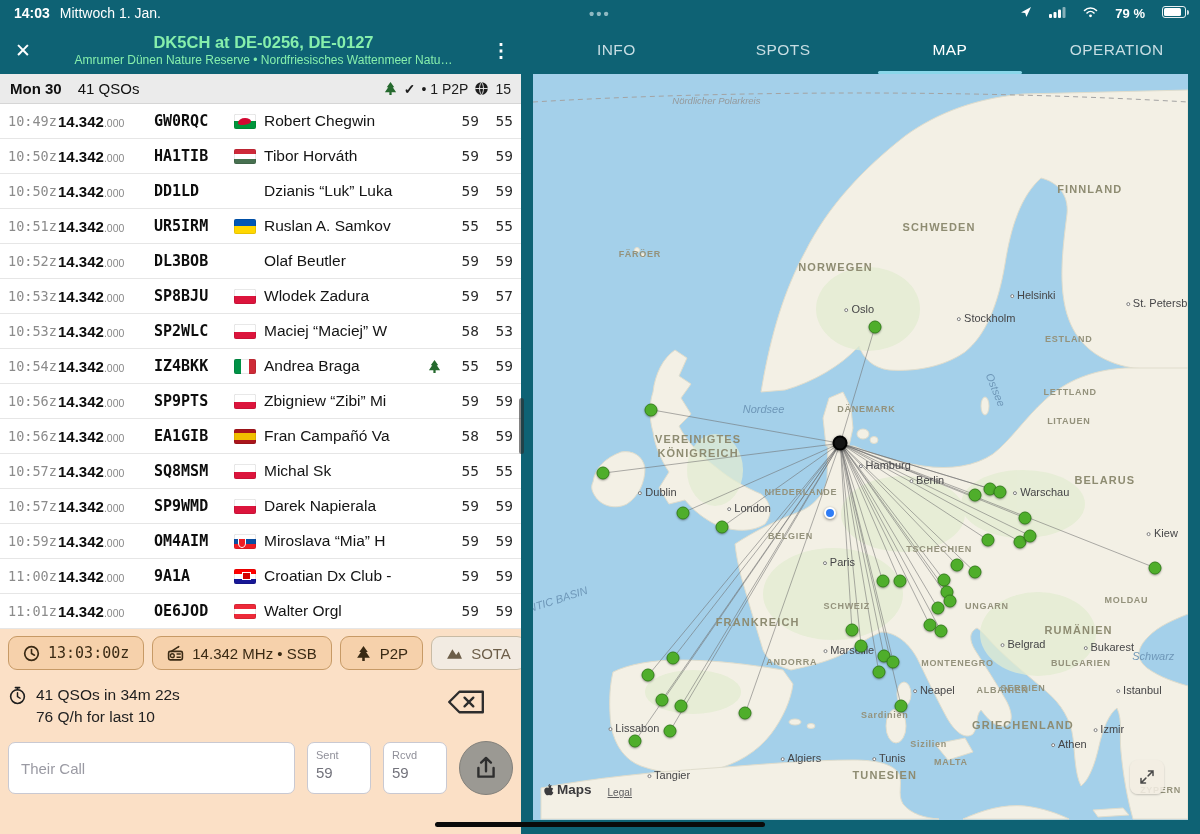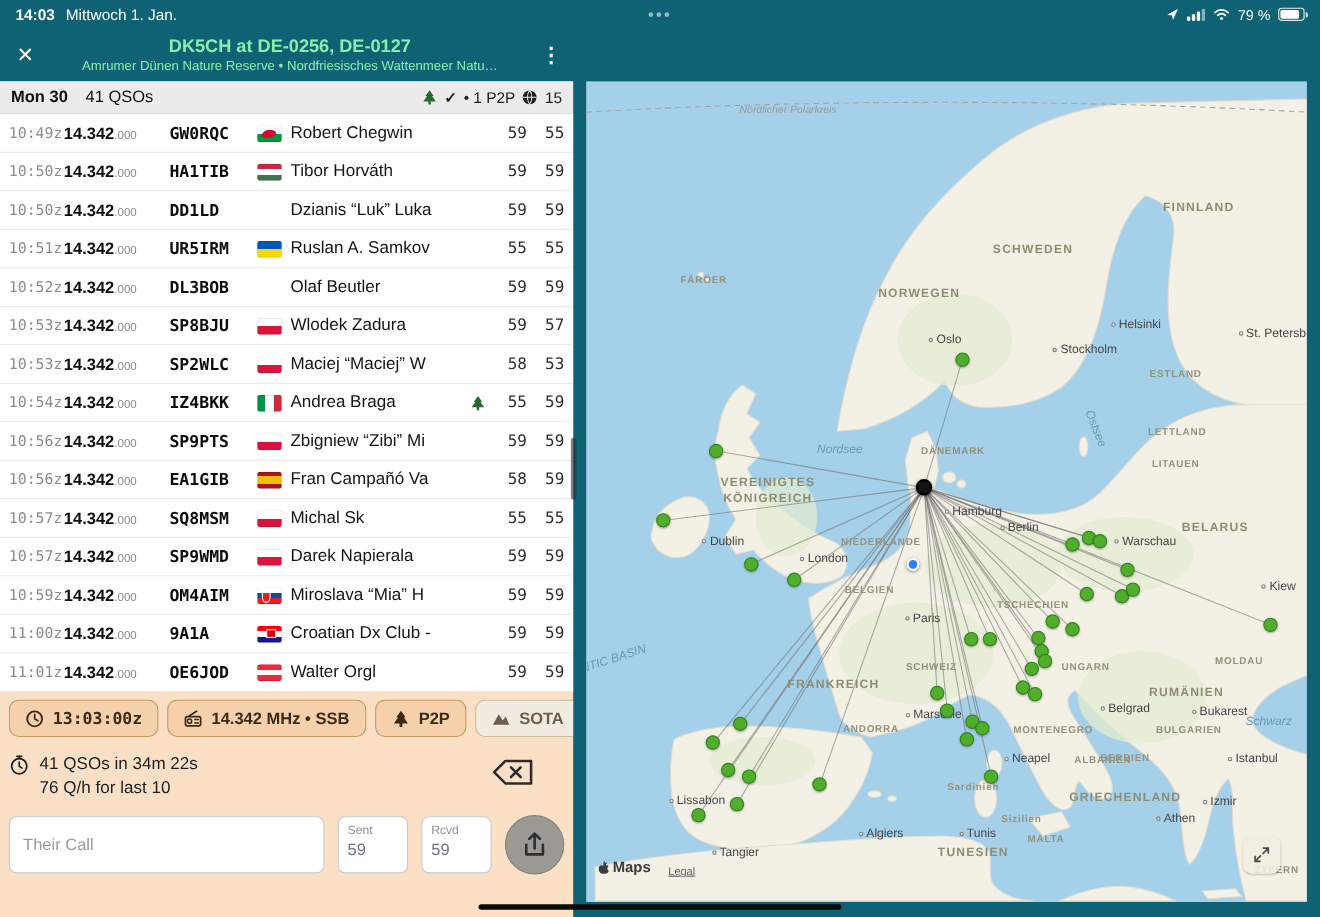--- a/index.html
+++ b/index.html
@@ -7,21 +7,21 @@
   body { font-family:"Liberation Sans", sans-serif; }
   .mono { font-family:"DejaVu Sans Mono", monospace; }
 
   .screen { position:relative; width:1200px; height:834px; background:#0e6274; overflow:hidden; }
 
   
   .statusbar { position:absolute; left:0; top:0; width:100%; height:26px; display:flex; align-items:center; padding:0 14px; color:#fff; }
   .sb-left { display:flex; gap:10px; align-items:center; font-size:14px; }
   .sb-time { font-weight:700; }
   .sb-center { position:absolute; left:50%; transform:translateX(-50%); color:#8fb9c2; font-size:15px; font-weight:700; letter-spacing:2px; }
-  .sb-right { margin-left:auto; display:flex; align-items:center; gap:7px; font-size:13px; }
+  .sb-right { margin-left:auto; display:flex; gap:17px; font-size:13px;font-weight:bold; }
   .batt { position:relative; width:24px; height:12px; border:1px solid rgba(255,255,255,.9); border-radius:3px; }
   .batt i { position:absolute; left:1px; top:1px; bottom:1px; width:79%; background:#fff; border-radius:1.5px; }
   .batt::after { content:""; position:absolute; right:-4px; top:3px; width:2.5px; height:5px; background:rgba(255,255,255,.8); border-radius:0 2px 2px 0; }
 
   
   .appheader { position:absolute; left:0; top:26px; width:100%; height:48px; }
   .hdr-left { position:absolute; left:0; top:0; width:521px; height:100%; display:flex; align-items:center; }
   .close-x { width:46px; text-align:center; color:#fff; font-size:19px; cursor:pointer; }
   .titleblock { flex:1; text-align:center; overflow:hidden; }
   .title { color:#86efac; font-size:16.5px; font-weight:700; }
@@ -58,21 +58,21 @@
   .flag-sk { background:linear-gradient(#fff 33.3%, #0b4ea2 33.3% 66.6%, #ee1c25 66.6%); }
   .flag-sk::after { content:""; position:absolute; left:4px; top:4px; width:6px; height:8px; background:#ee1c25; border:1px solid #fff; border-radius:0 0 50% 50%; }
   .flag-hr { background:linear-gradient(#ff0000 33.3%, #fff 33.3% 66.6%, #171796 66.6%); }
   .flag-hr::after { content:""; position:absolute; left:8px; top:3px; width:7px; height:6px; background:#d40000; border:1px solid #fff; }
   .flag-at { background:linear-gradient(#ed2939 33.3%, #fff 33.3% 66.6%, #ed2939 66.6%); }
   .tree-ico { width:15px; height:15px; display:inline-block; }
 
   
   .entry { position:relative; flex:1; background:#fbe0c6; padding:7px 0 0 8px; overflow:hidden; }
   .btnrow { display:flex; gap:8px; white-space:nowrap; overflow:hidden; width:530px; }
-  .pill { display:inline-flex; align-items:center; gap:8px; height:34px; padding:0 14px; background:#f6d1ab; border:1.5px solid #c79a66; border-radius:9px; color:#3a2a14; font-size:15px; font-weight:700; cursor:pointer; flex:none; }
+  .pill { display:inline-flex; align-items:center; gap:8px; height:34px; padding:0 14px; background:#f6d1ab; border:1.5px solid #c79a66; border-radius:9px; color:#3a2a14; font-size:15px; font-weight:400; cursor:pointer; flex:none; }
   .pill svg { width:17px; height:17px; }
   .pill.muted { background:#f2ebe2; border-color:#c9bba4; color:#6d5e49; }
   .stats { margin-top:16px; display:flex; gap:9px; color:#1d1d1d; font-size:15.5px; }
   .stats .lines div:last-child { margin-top:4px; color:#222; }
   .bksp { position:absolute; right:36px; top:60px; cursor:pointer; }
   .inputsrow { position:absolute; left:8px; right:8px; top:112px; display:flex; gap:12px; align-items:center; }
   .fld { background:#fff; border:1px solid #c9c9d2; border-radius:7px; height:52px; }
   .their-call { flex:1; max-width:287px; padding:0 12px; font-size:15px; color:#222; outline:none; font-family:"Liberation Sans", sans-serif; }
   .their-call::placeholder { color:#9a9aa3; }
   .smallfld { width:64px; padding:6px 8px; display:flex; flex-direction:column; cursor:text; }
@@ -137,20 +137,35 @@
   </div>
 
   <div class="appheader">
     <div class="hdr-left">
       <span class="close-x">✕</span>
       <div class="titleblock">
         <div class="title">DK5CH at DE-0256, DE-0127</div>
         <div class="subtitle">Amrumer Dünen Nature Reserve • Nordfriesisches Wattenmeer Natu…</div>
       </div>
       <span class="kebab">⋮</span>
+    </div>
+    <div class="tabs">
+      <div class="tab">
+          <span>INFO</span>
+        </div>
+      <div class="tab">
+          <span>SPOTS</span>
+        </div>
+      <div class="tab active">
+          <span>MAP</span>
+          <span class="underline"></span>
+        </div>
+      <div class="tab">
+          <span>OPERATION</span>
+        </div>
     </div>
   </div>
 
   <div class="logpanel">
     <div class="dayheader">
       <span class="dh-day">Mon 30</span>
       <span class="dh-count">41 QSOs</span>
       <span class="dh-icons">
         <svg class="tree-ico" viewBox="0 0 16 16">
             <path d="M8 1 L12 6.6 H10.4 L14 12 H9.2 V15 H6.8 V12 H2 L5.6 6.6 H4 Z" fill="#25692e"></path>

